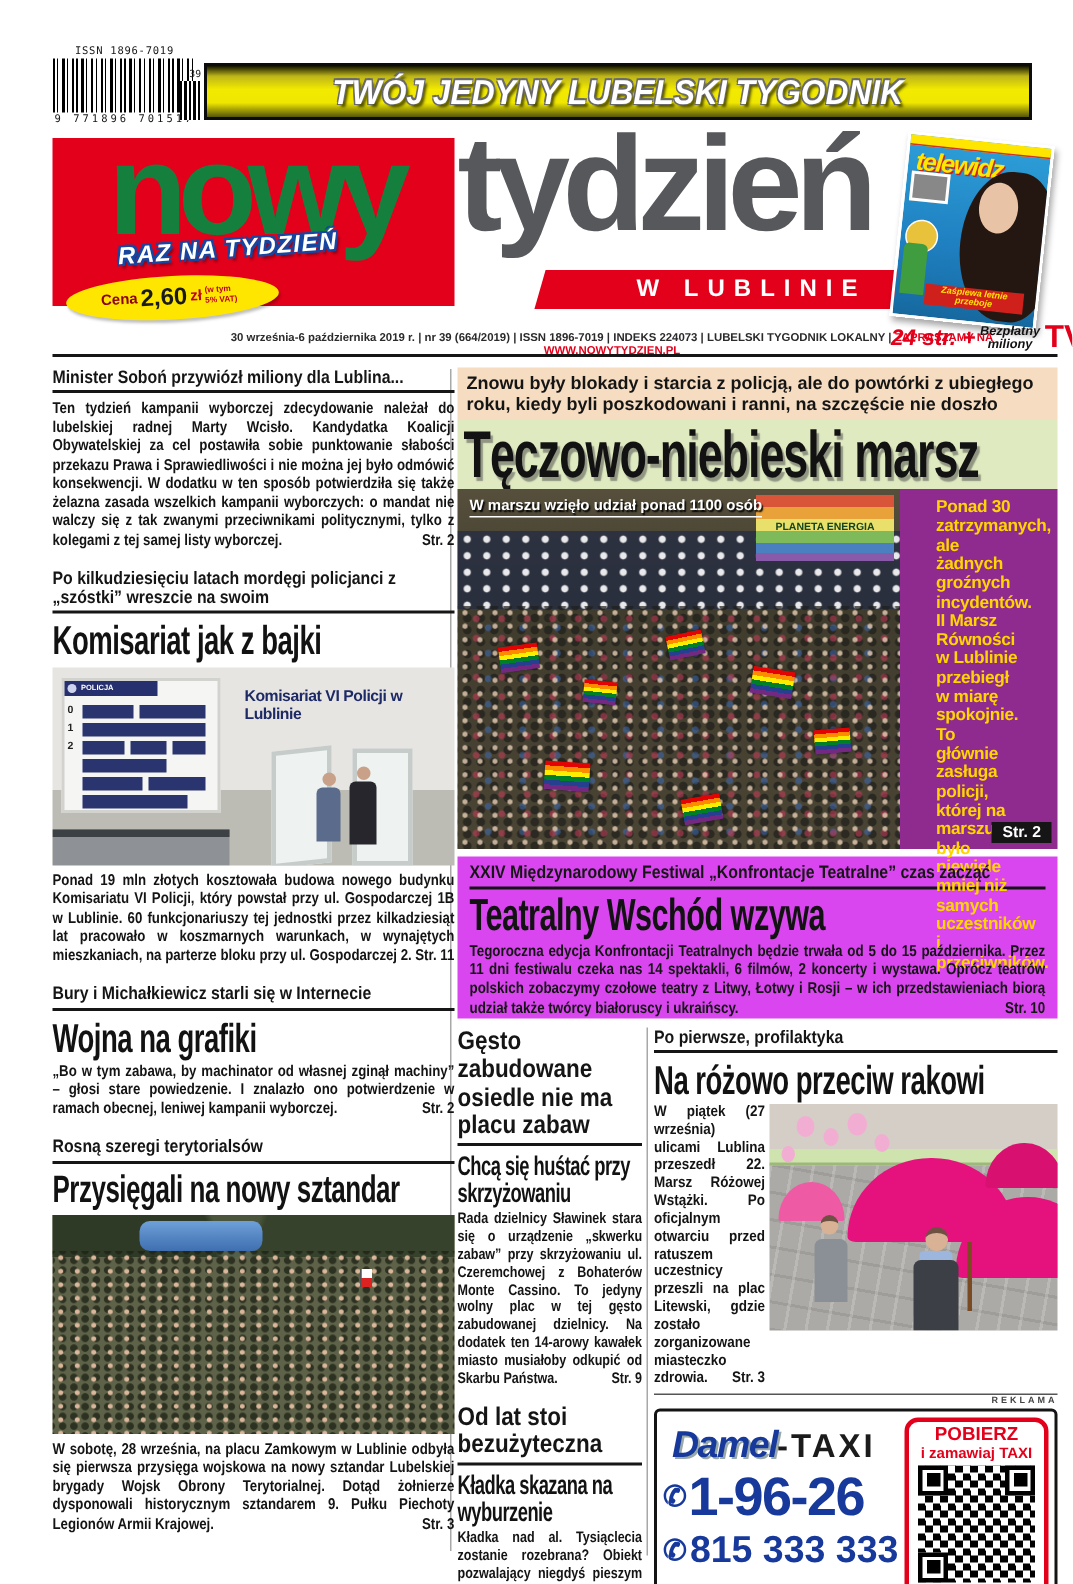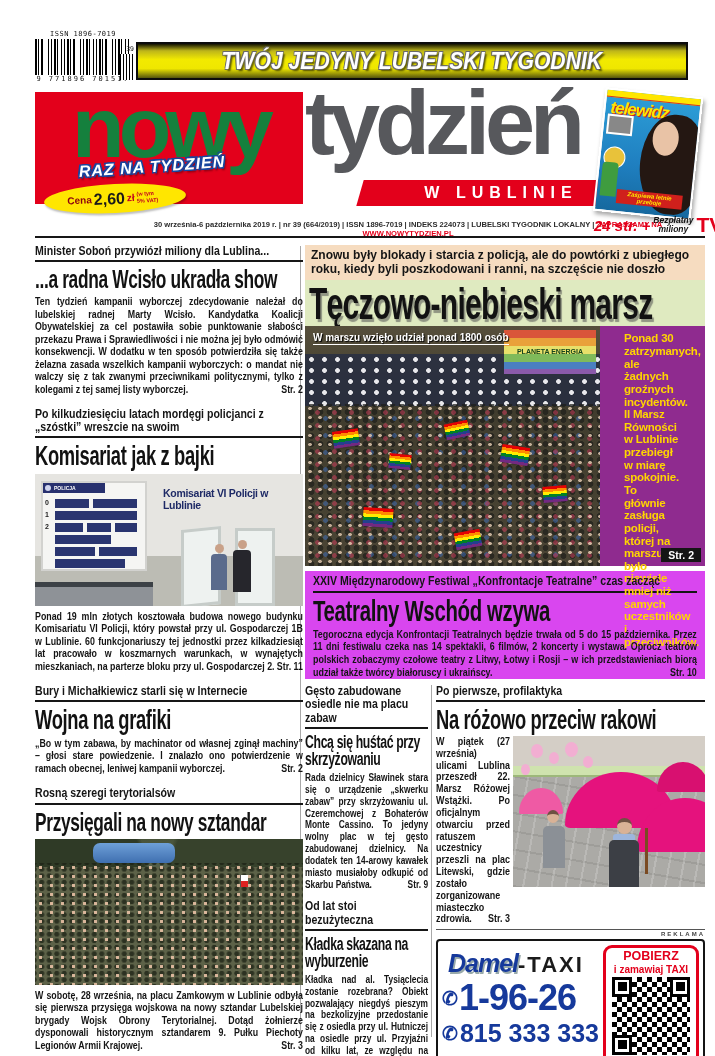--- a/index.html
+++ b/index.html
@@ -137,21 +137,21 @@
   .purple .ptxt { color:#ffd500; font-weight:800; font-size:11.5px; line-height:1.1; letter-spacing:-.2px; }
   .purple .badge { position:absolute; right:4px; bottom:4px; background:#151515; color:#fff; font-weight:bold; font-size:10.5px; padding:1px 7px; }
 
   .teatr { background:#d946ef; margin-top:5px; padding:4px 8px 1px 8px; }
   .teatr .kicker { border-bottom-color:#141414; margin-bottom:3px; }
   .teatr .hl { font-size:30px; margin-bottom:3px; }
   .teatr .body { font-size:10.5px; }
 
   .lower { display:flex; margin-top:6px; }
   .colA { width:124px; }
-  .colA .kicker { font-size:12px; }
+  .colA .kicker { font-size:17px; }
   .colA .hl { font-size:18px; margin-bottom:3px; }
   .colA .body { font-size:10.2px; line-height:1.16; }
   .colA .bcond { transform:scaleX(.82); width:122%; }
   .colA .sec { margin-bottom:10px; }
   .colB { width:269px; margin-left:7px; }
   .colB .hl { font-size:27px; margin-bottom:2px; }
   .rozowo-row { display:flex; gap:3px; }
   .rozowo-txt { width:74px; font-size:10.2px; line-height:1.16; }
   .rozowo-txt .bcond { transform:scaleX(.88); width:113.6%; }
   .ph-pink { position:relative; width:192px; height:151px; overflow:hidden; background:linear-gradient(180deg,#d4cec6 0 26%,#abaaa6 26% 100%); }
@@ -242,23 +242,20 @@
   <div class="toprule"></div>
 
   <div class="vrule" style="left:300px; top:246px; height:788px;"></div>
 
   <div class="leftcol">
 
     <div class="sec">
       <div class="kicker">
           <span class="kin">Minister Soboń przywiózł miliony dla Lublina...</span>
         </div>
-      <div class="hl">
-          <span class="cond">...a radna Wcisło ukradła show</span>
-        </div>
       <p class="body bcond"><span>Ten tydzień kampanii wyborczej zdecydowanie należał do lubelskiej radnej Marty Wcisło. Kandydatka Koalicji Obywatelskiej za cel postawiła sobie punktowanie słabości przekazu Prawa i Sprawiedliwości i nie można jej było odmówić konsekwencji. W dodatku w ten sposób potwierdziła się także żelazna zasada wszelkich kampanii wyborczych: o mandat nie walczy się z tak zwanymi przeciwnikami politycznymi, tylko z kolegami z tej samej listy wyborczej.</span><span class="pageref">Str. 2</span></p>
     </div>
 
     <div class="sec">
       <div class="kicker">
           <span class="kin">Po kilkudziesięciu latach mordęgi policjanci z „szóstki” wreszcie na swoim</span>
         </div>
       <div class="hl h27">
           <span class="cond">Komisariat jak z bajki</span>
         </div>
@@ -340,21 +337,21 @@
         <div class="rflag" style="left:28px; top:104px; width:26px; height:17px; transform:rotate(-8deg);"></div>
         <div class="rflag" style="left:84px; top:128px; width:22px; height:15px; transform:rotate(6deg);"></div>
         <div class="rflag" style="left:140px; top:96px; width:24px; height:16px; transform:rotate(-12deg);"></div>
         <div class="rflag" style="left:196px; top:120px; width:28px; height:18px; transform:rotate(9deg);"></div>
         <div class="rflag" style="left:238px; top:160px; width:24px; height:16px; transform:rotate(-5deg);"></div>
         <div class="rflag" style="left:58px; top:182px; width:30px; height:19px; transform:rotate(4deg);"></div>
         <div class="rflag" style="left:150px; top:205px; width:26px; height:17px; transform:rotate(-10deg);"></div>
         <div class="marsz-banner">
             <span>PLANETA ENERGIA</span>
           </div>
-        <div class="marsz-cap">W marszu wzięło udział ponad 1800 osób</div>
+        <div class="marsz-cap">W marszu wzięło udział ponad 1100 osób</div>
       </div>
       <div class="purple">
         <div class="ptxt">Ponad 30 zatrzymanych, ale żadnych groźnych incydentów. II Marsz Równości w Lublinie przebiegł w miarę spokojnie. To głównie zasługa policji, której na marszu było niewiele mniej niż samych uczestników i przeciwników.</div>
         <div class="badge">Str. 2</div>
       </div>
     </div>
 
     <div class="teatr">
       <div class="kicker">
           <span class="kin">XXIV Międzynarodowy Festiwal „Konfrontacje Teatralne” czas zacząć</span>

